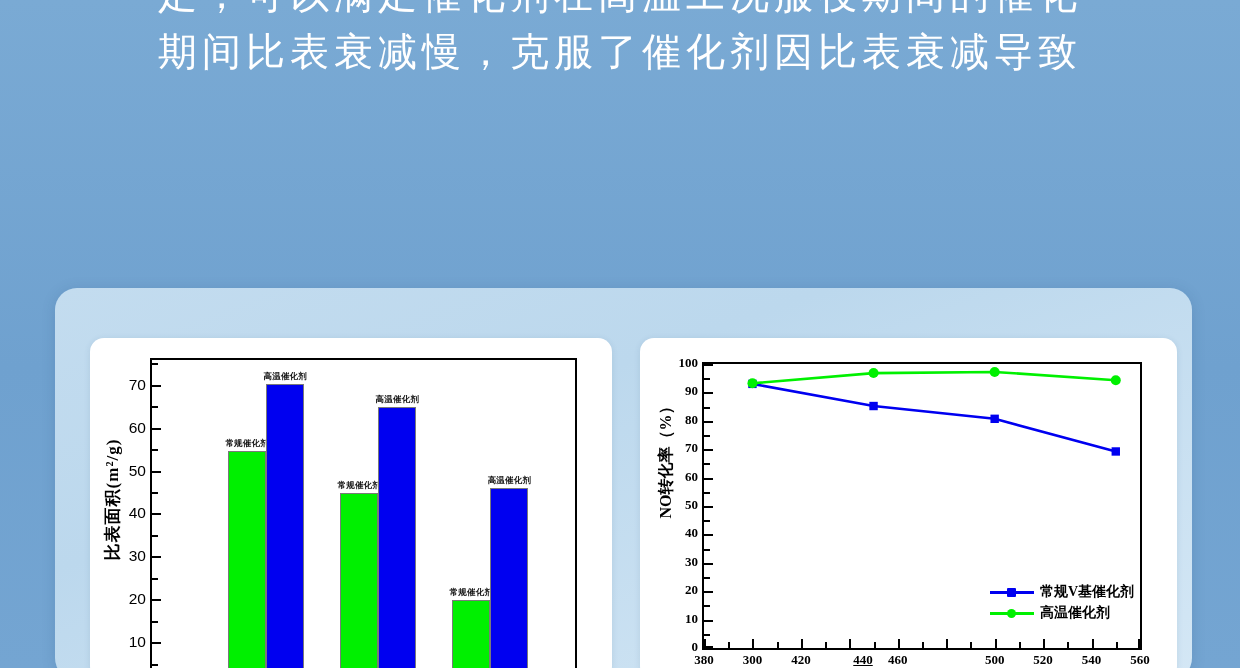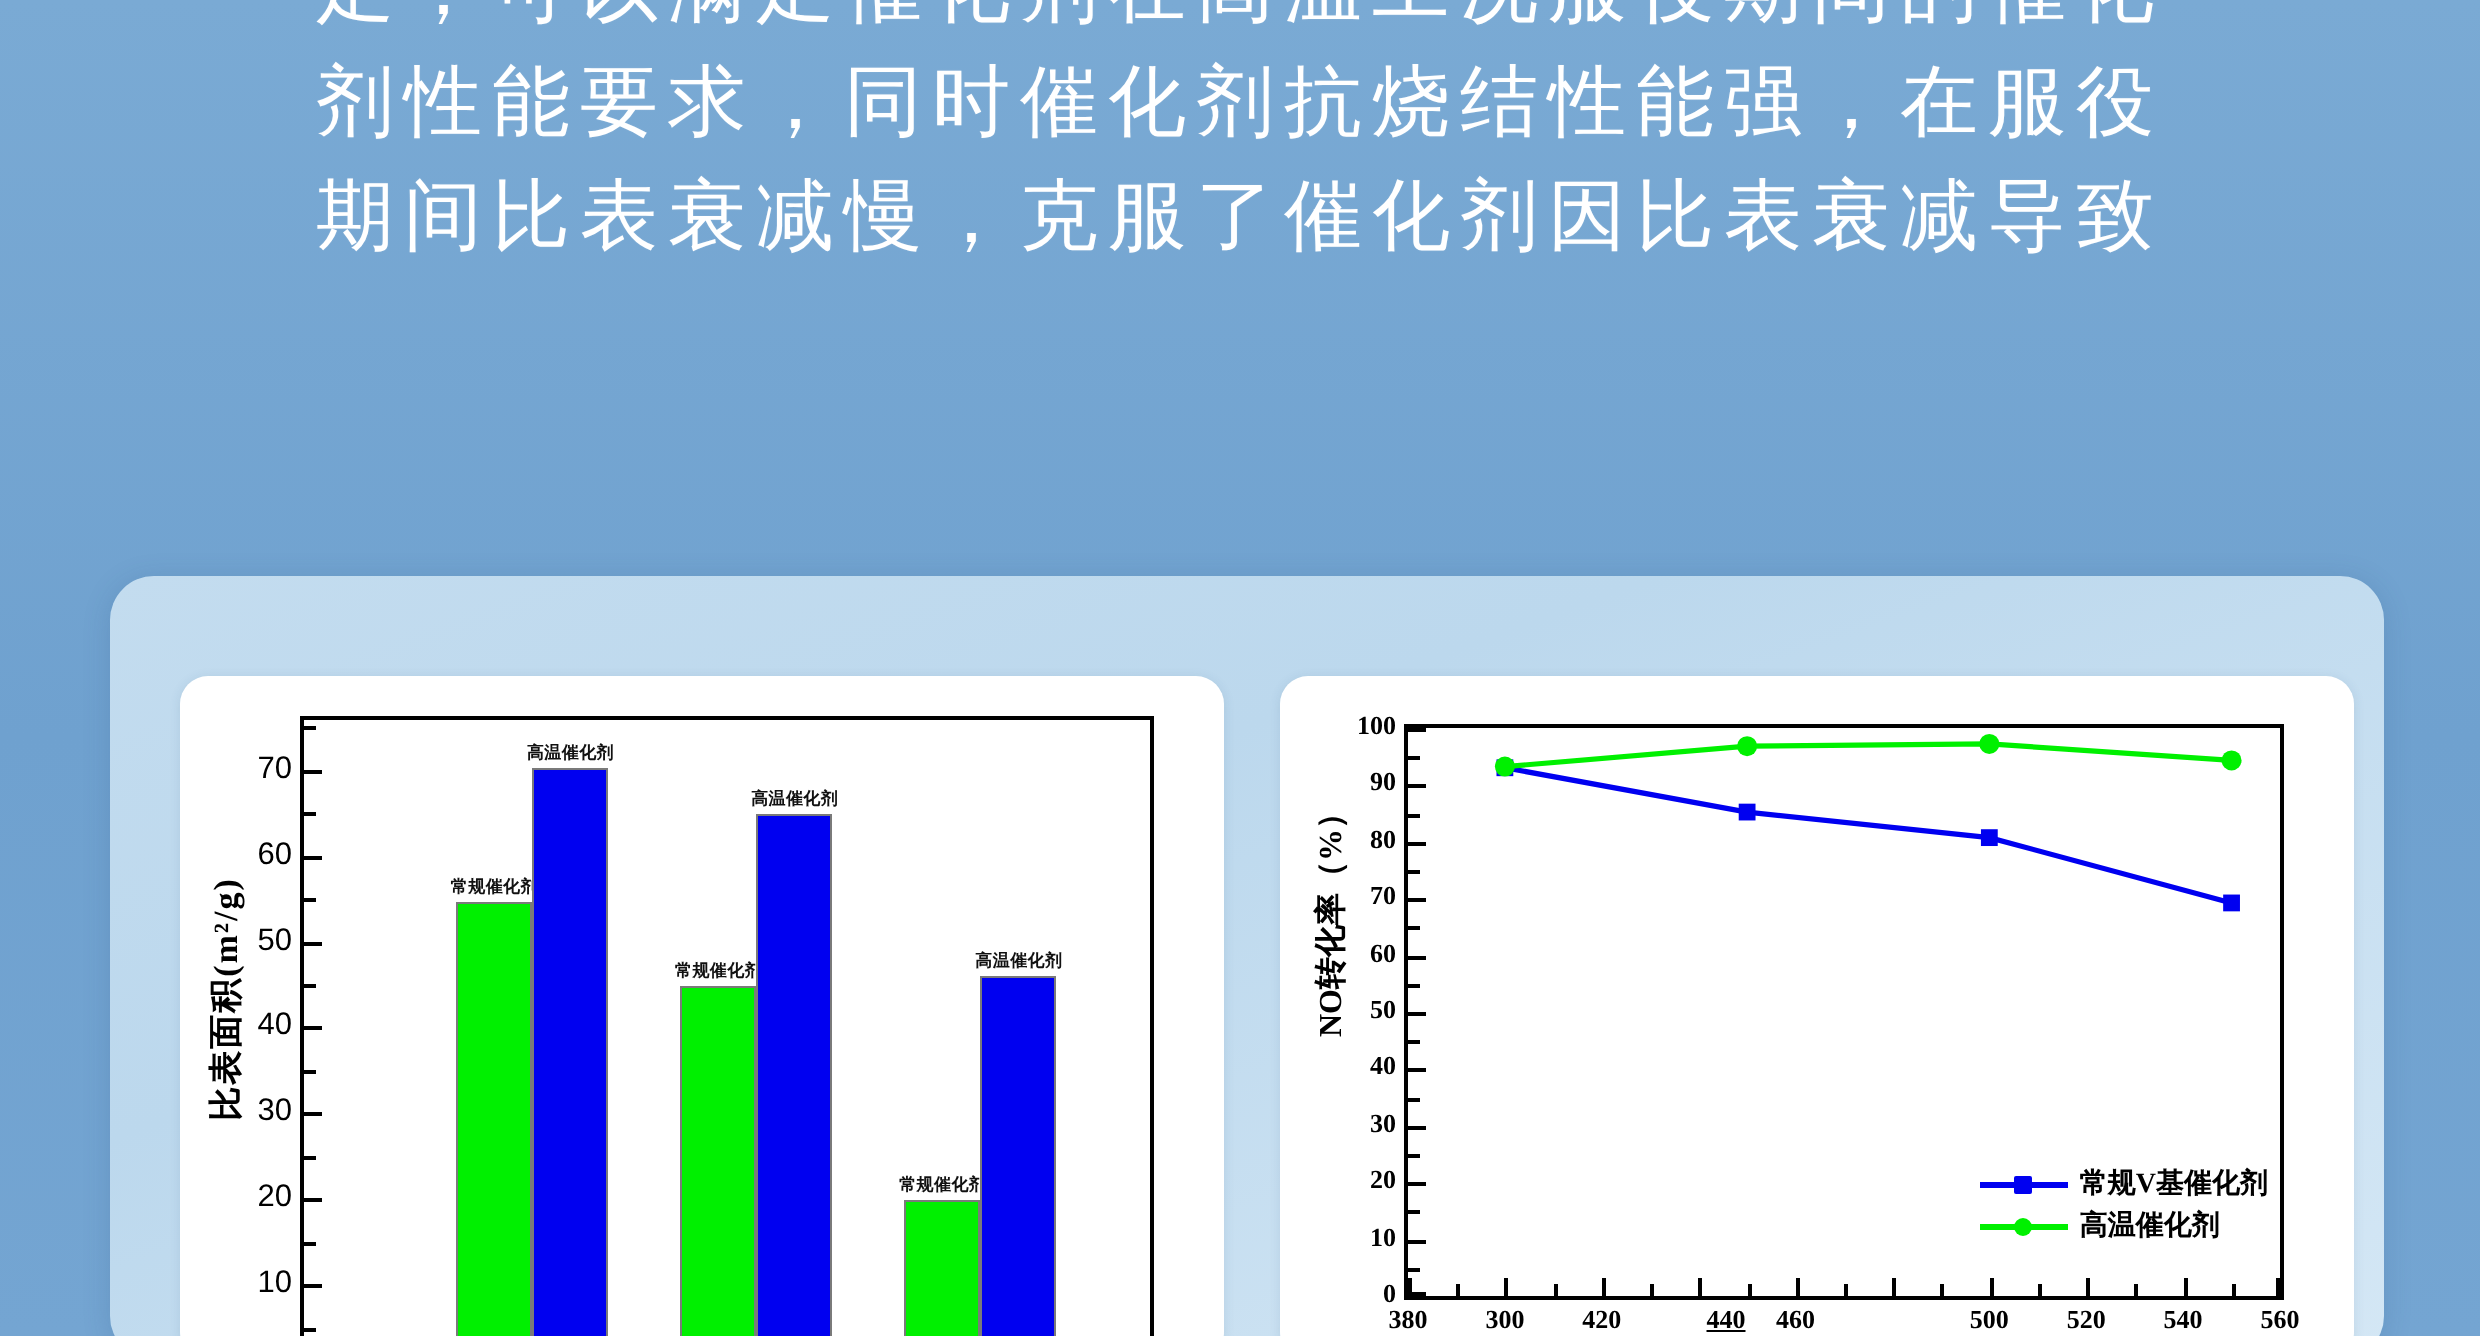--- a/index.html
+++ b/index.html
@@ -97,21 +97,20 @@
     position:absolute;left:17px;top:2px;width:9px;height:9px;display:block;
   }
   .legend-swatch b.sq{border-radius:1px;}
   .legend-swatch b.ci{border-radius:50%;}
 </style>
 </head>
 <body>
 
 <div class="para">
   <p>足，可以满足催化剂在高温工况服役期间的催化</p>
-  <p>剂性能要求，同时催化剂抗烧结性能强，在服役</p>
   <p>期间比表衰减慢，克服了催化剂因比表衰减导致</p>
 </div>
 
 <div class="panel">
 
   <div class="card card-left">
     <div class="ylab-txt" id="bar-ylabel">比表面积(m²/g)</div>
     <div class="plot" id="bar-plot">
         <div class="ytick" style="left: 0px; width: 6px; height: 2px; top: 303.553px;"></div>
         <div class="ytick" style="left: 0px; width: 9px; height: 2px; top: 282.105px;"></div>

